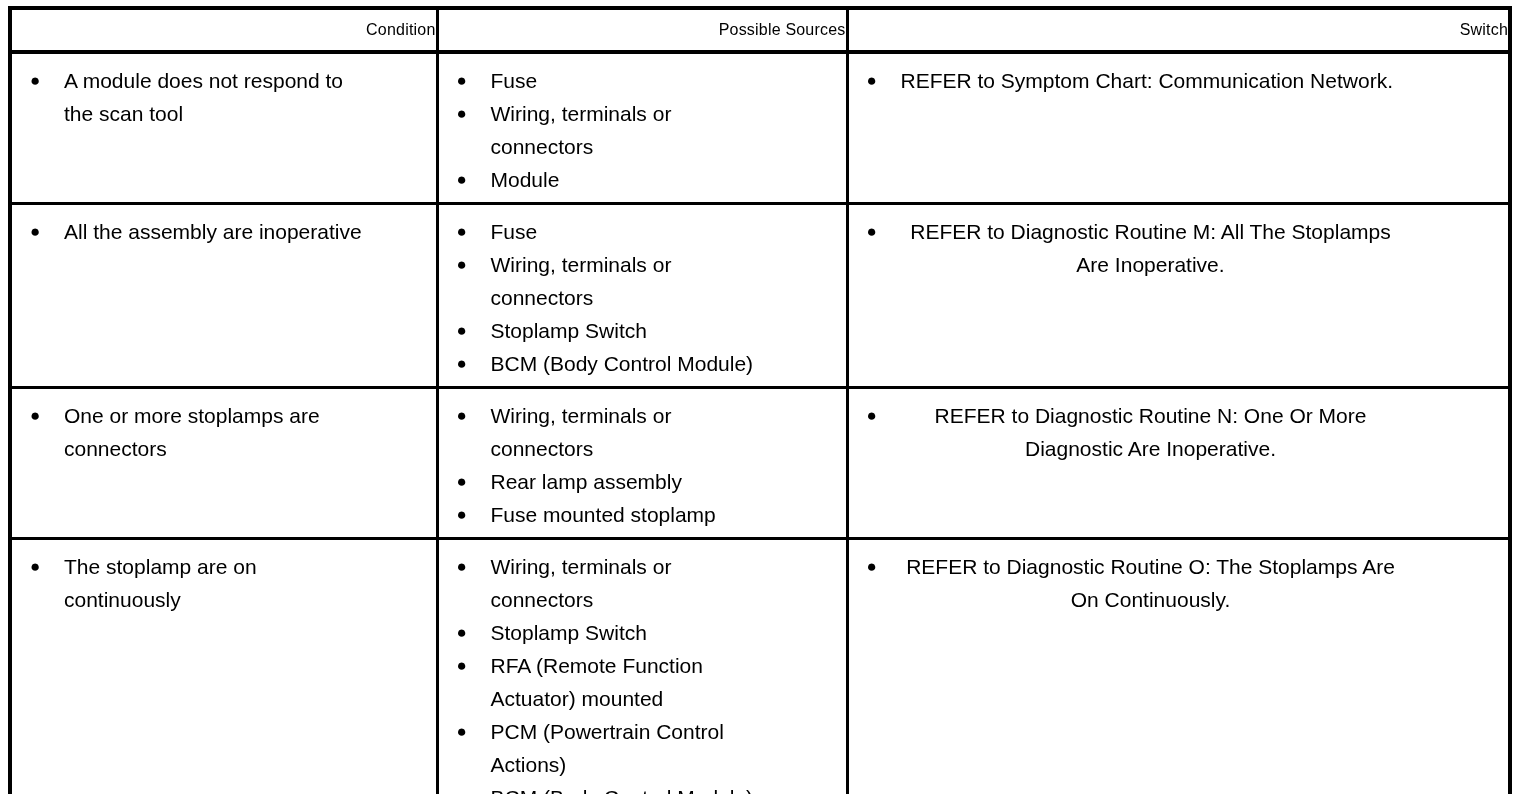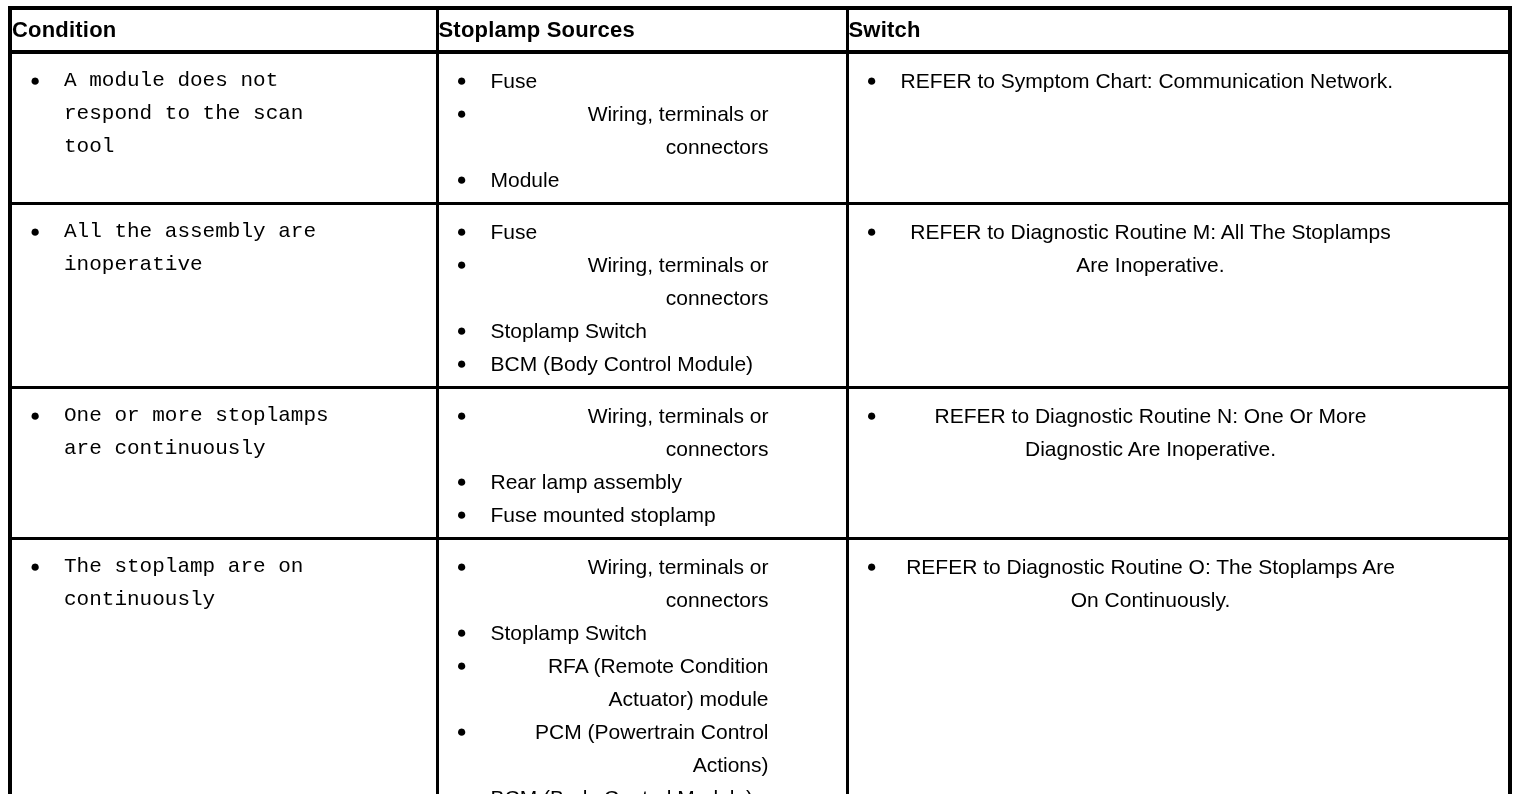--- a/index.html
+++ b/index.html
@@ -30,23 +30,23 @@
     border: 4px solid #000000;
   }
   th, td {
     border: 3px solid #000000;
   }
   thead tr {
     height: 44px;
   }
   thead th {
     border-bottom: 4px solid #000000;
-    font-size: 22px;
-    font-weight: bold;
-    text-align: left;
+    font-size: 16px;
+    font-weight: normal;
+    text-align: right;
     vertical-align: middle;
     letter-spacing: 0.2px;
     padding: 0;
   }
   tbody td {
     vertical-align: top;
     padding: 10px 6px 6px 18px;
   }
   tbody tr:nth-child(1) { height: 143px; }
   tbody tr:nth-child(2) { height: 176px; }
@@ -65,38 +65,38 @@
     flex: 0 0 34px;
     font-size: 17px;
     line-height: 33px;
     color: #000000;
   }
   .item-text {
     font-size: 21px;
     line-height: 33px;
     color: #000000;
   }
-  .col-condition .item-text { max-width: 302px; font-family: Liberation Mono, monospace; }
-  .col-sources  .item-text { max-width: 278px; text-align: right; }
+  .col-condition .item-text { max-width: 302px; }
+  .col-sources  .item-text { max-width: 278px; }
   .col-actions  .item-text { max-width: 500px; text-align: center; }
 </style>
 </head>
 <body>
 
 <div class="table-wrap">
   <table class="diag-table">
     <colgroup>
       <col style="width:427px">
       <col style="width:410px">
       <col>
     </colgroup>
     <thead>
       <tr>
         <th>Condition</th>
-        <th>Stoplamp Sources</th>
+        <th>Possible Sources</th>
         <th>Switch</th>
       </tr>
     </thead>
     <tbody>
         <tr>
           <td class="col-condition">
             <ul class="cell-list">
               <li>
                 <span class="bullet">●</span>
                 <span class="item-text">A module does not respond to the scan tool</span>
@@ -164,21 +164,21 @@
                 <span class="item-text">REFER to Diagnostic Routine M: All The Stoplamps Are Inoperative.</span>
               </li>
             </ul>
           </td>
         </tr>
         <tr>
           <td class="col-condition">
             <ul class="cell-list">
               <li>
                 <span class="bullet">●</span>
-                <span class="item-text">One or more stoplamps are continuously</span>
+                <span class="item-text">One or more stoplamps are connectors</span>
               </li>
             </ul>
           </td>
           <td class="col-sources">
             <ul class="cell-list">
               <li>
                 <span class="bullet">●</span>
                 <span class="item-text">Wiring, terminals or connectors</span>
               </li>
               <li>
@@ -214,21 +214,21 @@
               <li>
                 <span class="bullet">●</span>
                 <span class="item-text">Wiring, terminals or connectors</span>
               </li>
               <li>
                 <span class="bullet">●</span>
                 <span class="item-text">Stoplamp Switch</span>
               </li>
               <li>
                 <span class="bullet">●</span>
-                <span class="item-text">RFA (Remote Condition Actuator) module</span>
+                <span class="item-text">RFA (Remote Function Actuator) mounted</span>
               </li>
               <li>
                 <span class="bullet">●</span>
                 <span class="item-text">PCM (Powertrain Control Actions)</span>
               </li>
               <li>
                 <span class="bullet">●</span>
                 <span class="item-text">BCM (Body Control Module)</span>
               </li>
             </ul>

